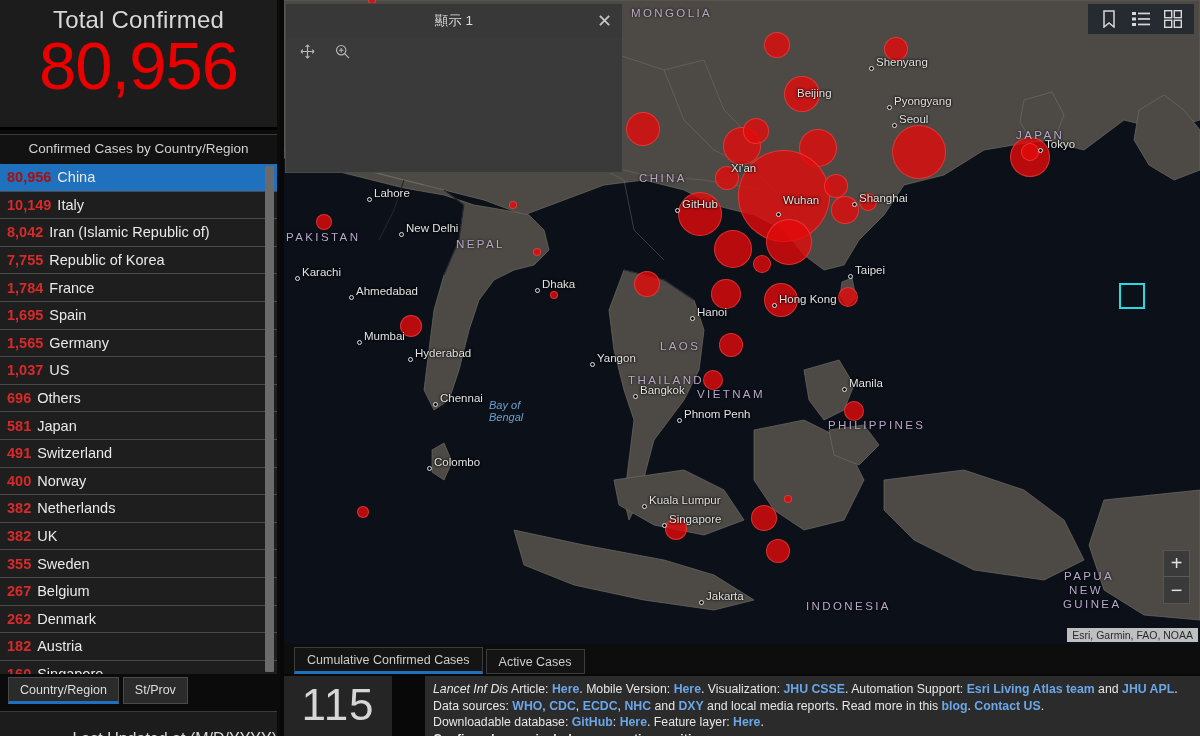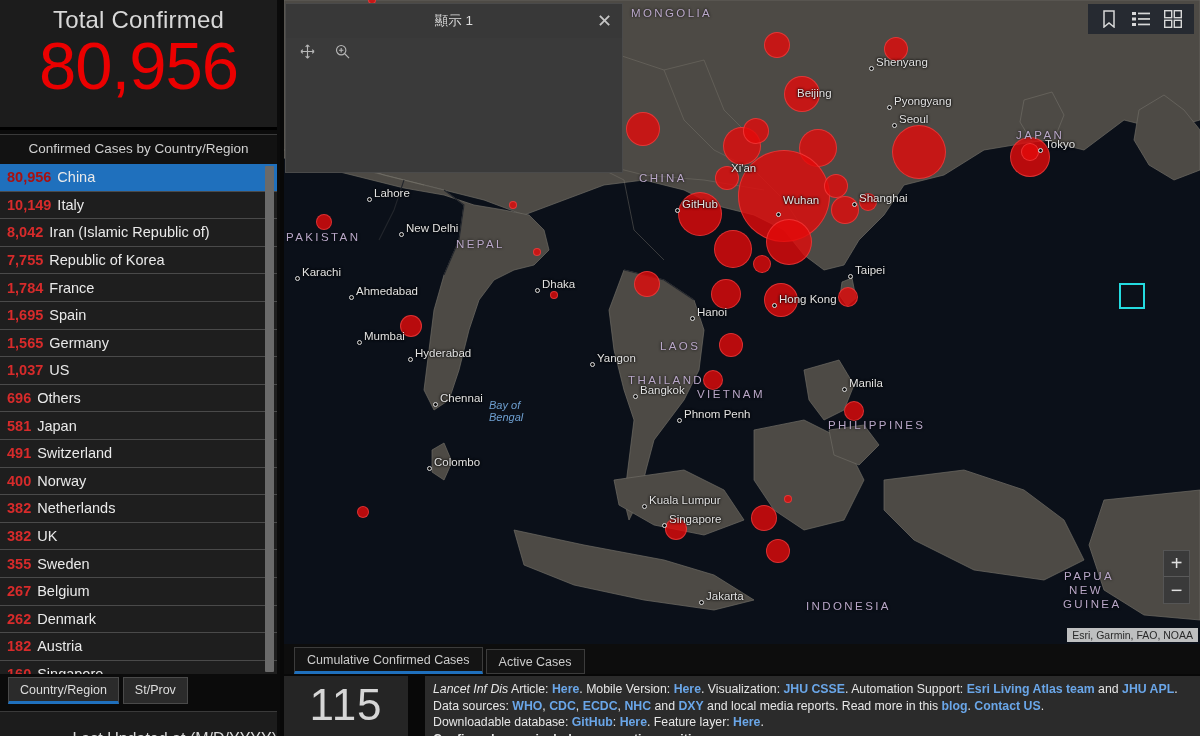--- a/index.html
+++ b/index.html
@@ -146,21 +146,21 @@
   }
   .map-tab {
     background: #141414; color: #ccc; font-size: 12.5px;
     padding: 5px 12px 4px; border: 1px solid #3c3c3c; margin-right: 3px;
   }
   .map-tab.active { border-bottom: 3px solid #1f70bd; }
 
   
   #footer { position: absolute; left: 284px; top: 674px; width: 916px; height: 62px; }
   #deaths-box {
-    position: absolute; left: 0; top: 2px; width: 124px; height: 60px;
+    position: absolute; left: 0; top: 2px; width: 108px; height: 60px;
     background: #252525;
   }
   #deaths-number {
     text-align: center; color: #d6d6d6; font-size: 44px; line-height: 58px;
     letter-spacing: 1px;
   }
   #info-box {
     position: absolute; left: 141px; top: 2px; width: 775px; height: 60px;
     background: #2b2b2b; color: #e6e6e6;
     font-size: 12.3px; line-height: 16.5px; padding: 5px 8px 0 8px;

